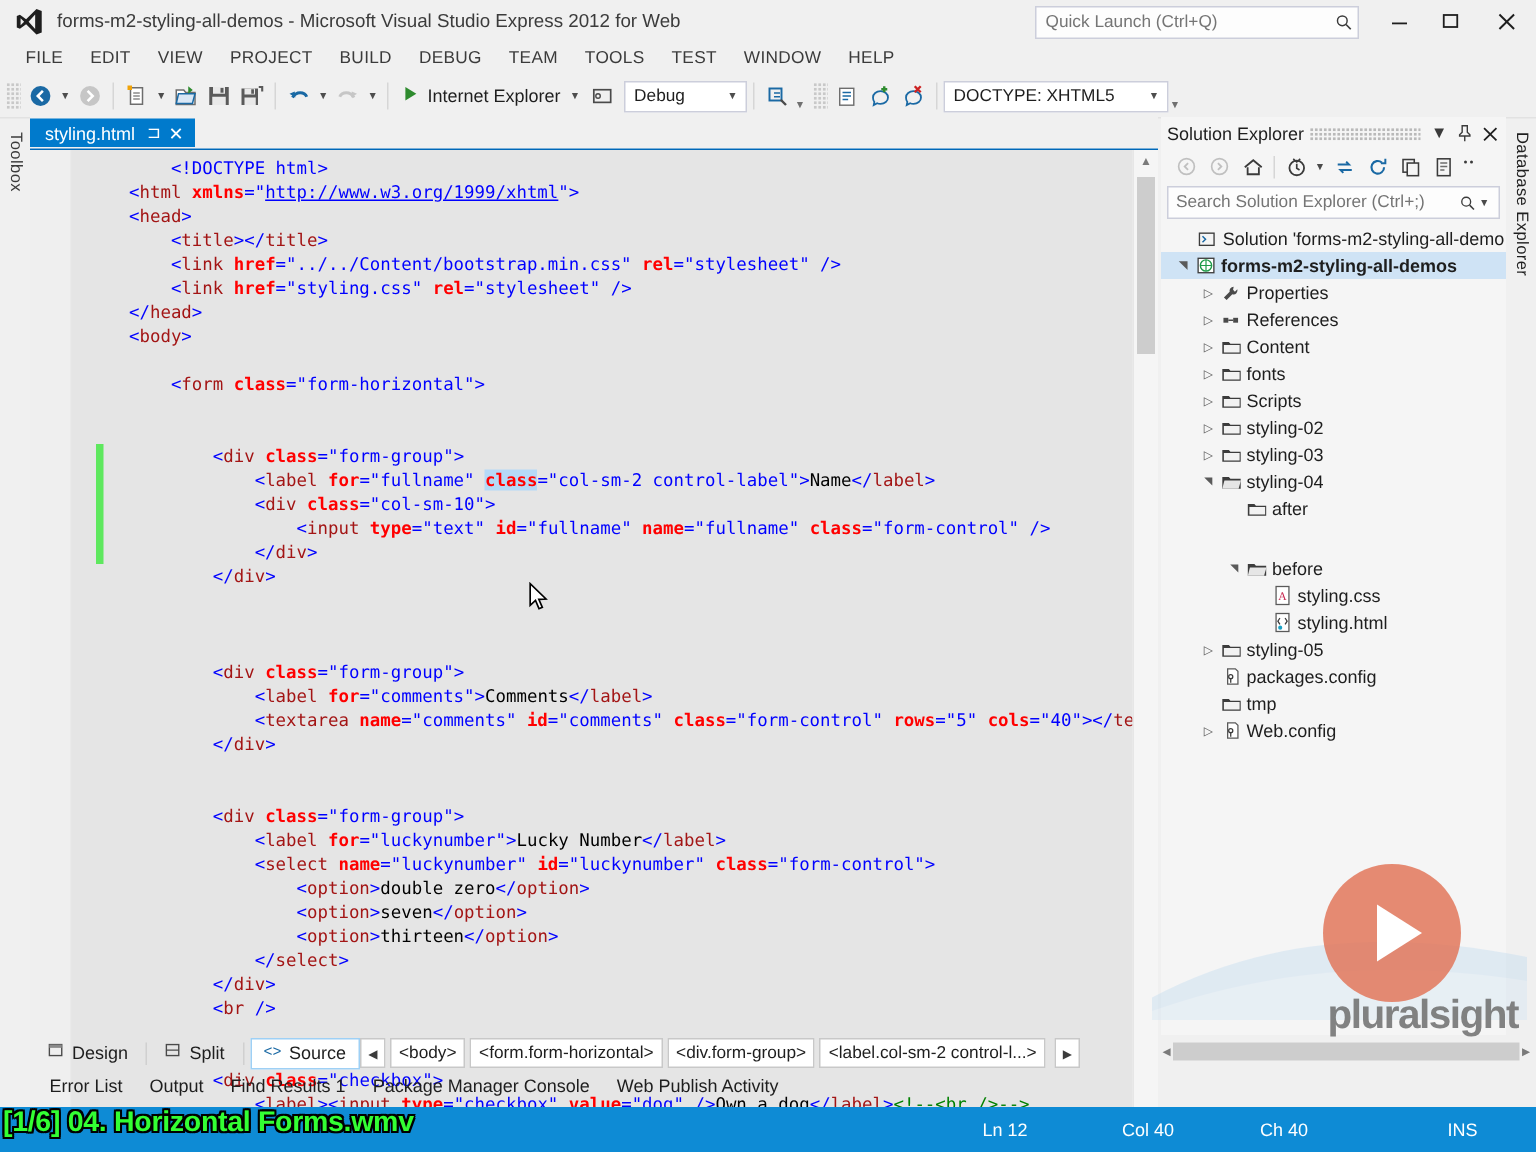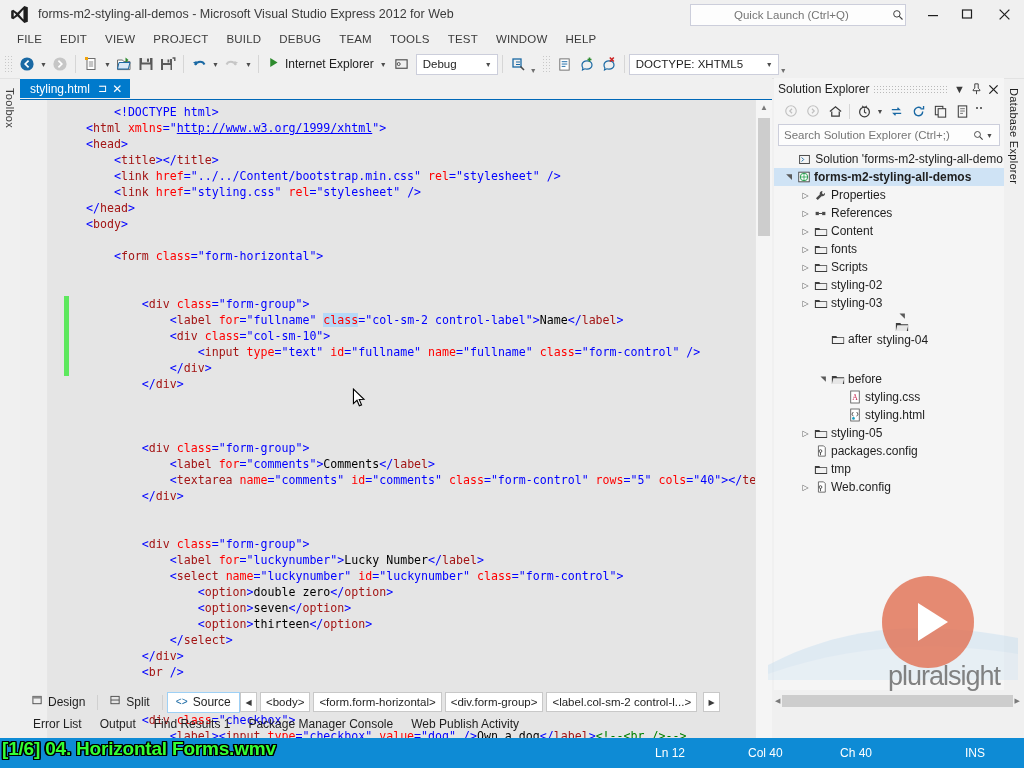--- a/index.html
+++ b/index.html
@@ -12,21 +12,21 @@
   }
   .app{position:relative;width:1024px;height:724px;background:#f0f0f0;}
 
   
   .titlebar{height:28px;background:#f0f0f0;display:flex;align-items:center;position:relative;}
   .vs-logo{width:26px;height:22px;margin-left:6px;display:flex;align-items:center;justify-content:center;}
   .title-text{font-size:12.5px;color:#3b3b3b;margin-left:6px;}
   .ql-wrap{position:absolute;right:118px;top:4px;width:214px;height:20px;
     background:#fdfdfd;border:1px solid #cccedb;display:flex;align-items:center;}
   .ql-wrap input{border:0;outline:0;background:transparent;flex:1;
-    font-family:"Liberation Sans",sans-serif;font-size:11.5px;color:#6d6d6d;padding-left:6px;margin-left:37px;}
+    font-family:"Liberation Sans",sans-serif;font-size:11.5px;color:#6d6d6d;padding-left:6px;}
   .ql-search{width:18px;display:flex;align-items:center;justify-content:center;color:#4d4d4d;}
   .wbtns{position:absolute;right:0;top:0;height:28px;display:flex;align-items:center;}
   .wbtn{width:34px;height:28px;display:flex;align-items:center;justify-content:center;color:#3b3b3b;font-size:12px;}
   .wbtn:last-child{width:40px;}
 
   
   .menubar{height:22px;background:#f0f0f0;display:flex;align-items:center;padding-left:8px;}
   .menuitem{font-size:11.5px;color:#3b3b3b;padding:2px 9px;letter-spacing:.2px;}
 
   
@@ -67,21 +67,21 @@
   .gutter-ind{position:absolute;left:0;top:0;width:27px;height:650px;background:#efefef;border-right:1px solid #e6e6e6;}
   .chgbar{position:absolute;left:44px;width:5px;background:#5ee85e;}
 
   .codelines{position:absolute;left:0;top:4px;width:736px;
     font-family:"DejaVu Sans Mono","Liberation Mono",monospace;font-size:11.6px;line-height:16px;
     white-space:pre;color:#000;}
   .ln{height:16px;padding-left:66px;position:relative;}
 
   .t-tag{color:#a31515;}
   .t-br{color:#0000ff;}
-  .t-attr{color:#ff0000;}
+  .t-attr{color:#ff0000;font-weight:bold;}
   .t-val{color:#0000ff;}
   .t-txt{color:#000000;}
   .t-cmt{color:#008000;}
   .t-link{color:#0000ff;text-decoration:underline;}
   .t-doct{color:#0000ff;}
   .sel{background:#b5d9f7;}
 
   .cursor-arrow{position:absolute;left:332px;top:288px;width:14px;height:20px;z-index:40;}
 
   .vscroll{position:absolute;right:0;top:0;width:16px;height:650px;background:#f5f5f5;border-left:1px solid #e6e6e6;}
@@ -143,21 +143,21 @@
 
   .overlay-title{position:absolute;left:2px;top:48px;font-size:19px;font-weight:bold;color:#33ff33;
     font-family:"Liberation Sans",sans-serif;letter-spacing:-.2px;
     text-shadow:-1.3px 0 #000,1.3px 0 #000,0 -1.3px #000,0 1.3px #000,-1.3px -1.3px #000,1.3px 1.3px #000,1.3px -1.3px #000,-1.3px 1.3px #000;}
 
   .ps-watermark{position:absolute;right:6px;bottom:4px;width:260px;height:120px;pointer-events:none;}
   .ps-circle{position:absolute;right:44px;bottom:52px;width:92px;height:92px;border-radius:50%;
     background:rgba(226,115,86,.82);display:flex;align-items:center;justify-content:center;}
   .ps-tri{width:0;height:0;border-left:30px solid #fff;border-top:19px solid transparent;
     border-bottom:19px solid transparent;margin-left:9px;}
-  .ps-word{position:absolute;right:18px;bottom:28px;font-size:27px;font-weight:normal;color:#6e6e6e;opacity:.85;
+  .ps-word{position:absolute;right:6px;bottom:28px;font-size:27px;font-weight:bold;color:#6e6e6e;opacity:.85;
     letter-spacing:-1px;font-family:"Liberation Sans",sans-serif;}
   .ps-swoosh{position:absolute;right:0;bottom:40px;width:250px;height:70px;overflow:hidden;opacity:.35;}
 </style>
 </head>
 <body>
 
 <div class="app">
 
   <div class="titlebar">
     <div class="vs-logo">
@@ -555,21 +555,21 @@
           <div class="tr" style="padding-left: 25px;">
             <span class="tw">▷</span>
             <span class="ti">
               <svg width="14" height="13" viewBox="0 0 16 14">
                 <path d="M1 3h5l1.2 1.4H15V12H1z" fill="#3c3c3c"></path>
                 <path d="M2.2 5.3h12V11H2.2z" fill="#f2f2f2"></path>
               </svg>
             </span>
             <span class="tl">styling-03</span>
           </div>
-          <div class="tr" style="padding-left: 25px; flex-direction: column;">
+          <div class="tr" style="padding-left: 25px;">
             <span class="tw" style="transform: rotate(-90deg); display: inline-block; font-size: 7px;">◢</span>
             <span class="ti">
               <svg width="14" height="13" viewBox="0 0 16 14">
                 <path d="M1 3h5l1.2 1.4H15V12H1z" fill="#3c3c3c"></path>
                 <path d="M2.6 5.6h12.6L13.4 12H1z" fill="#e6e6e6"></path>
               </svg>
             </span>
             <span class="tl">styling-04</span>
           </div>
           <div class="tr" style="padding-left: 42px;">

